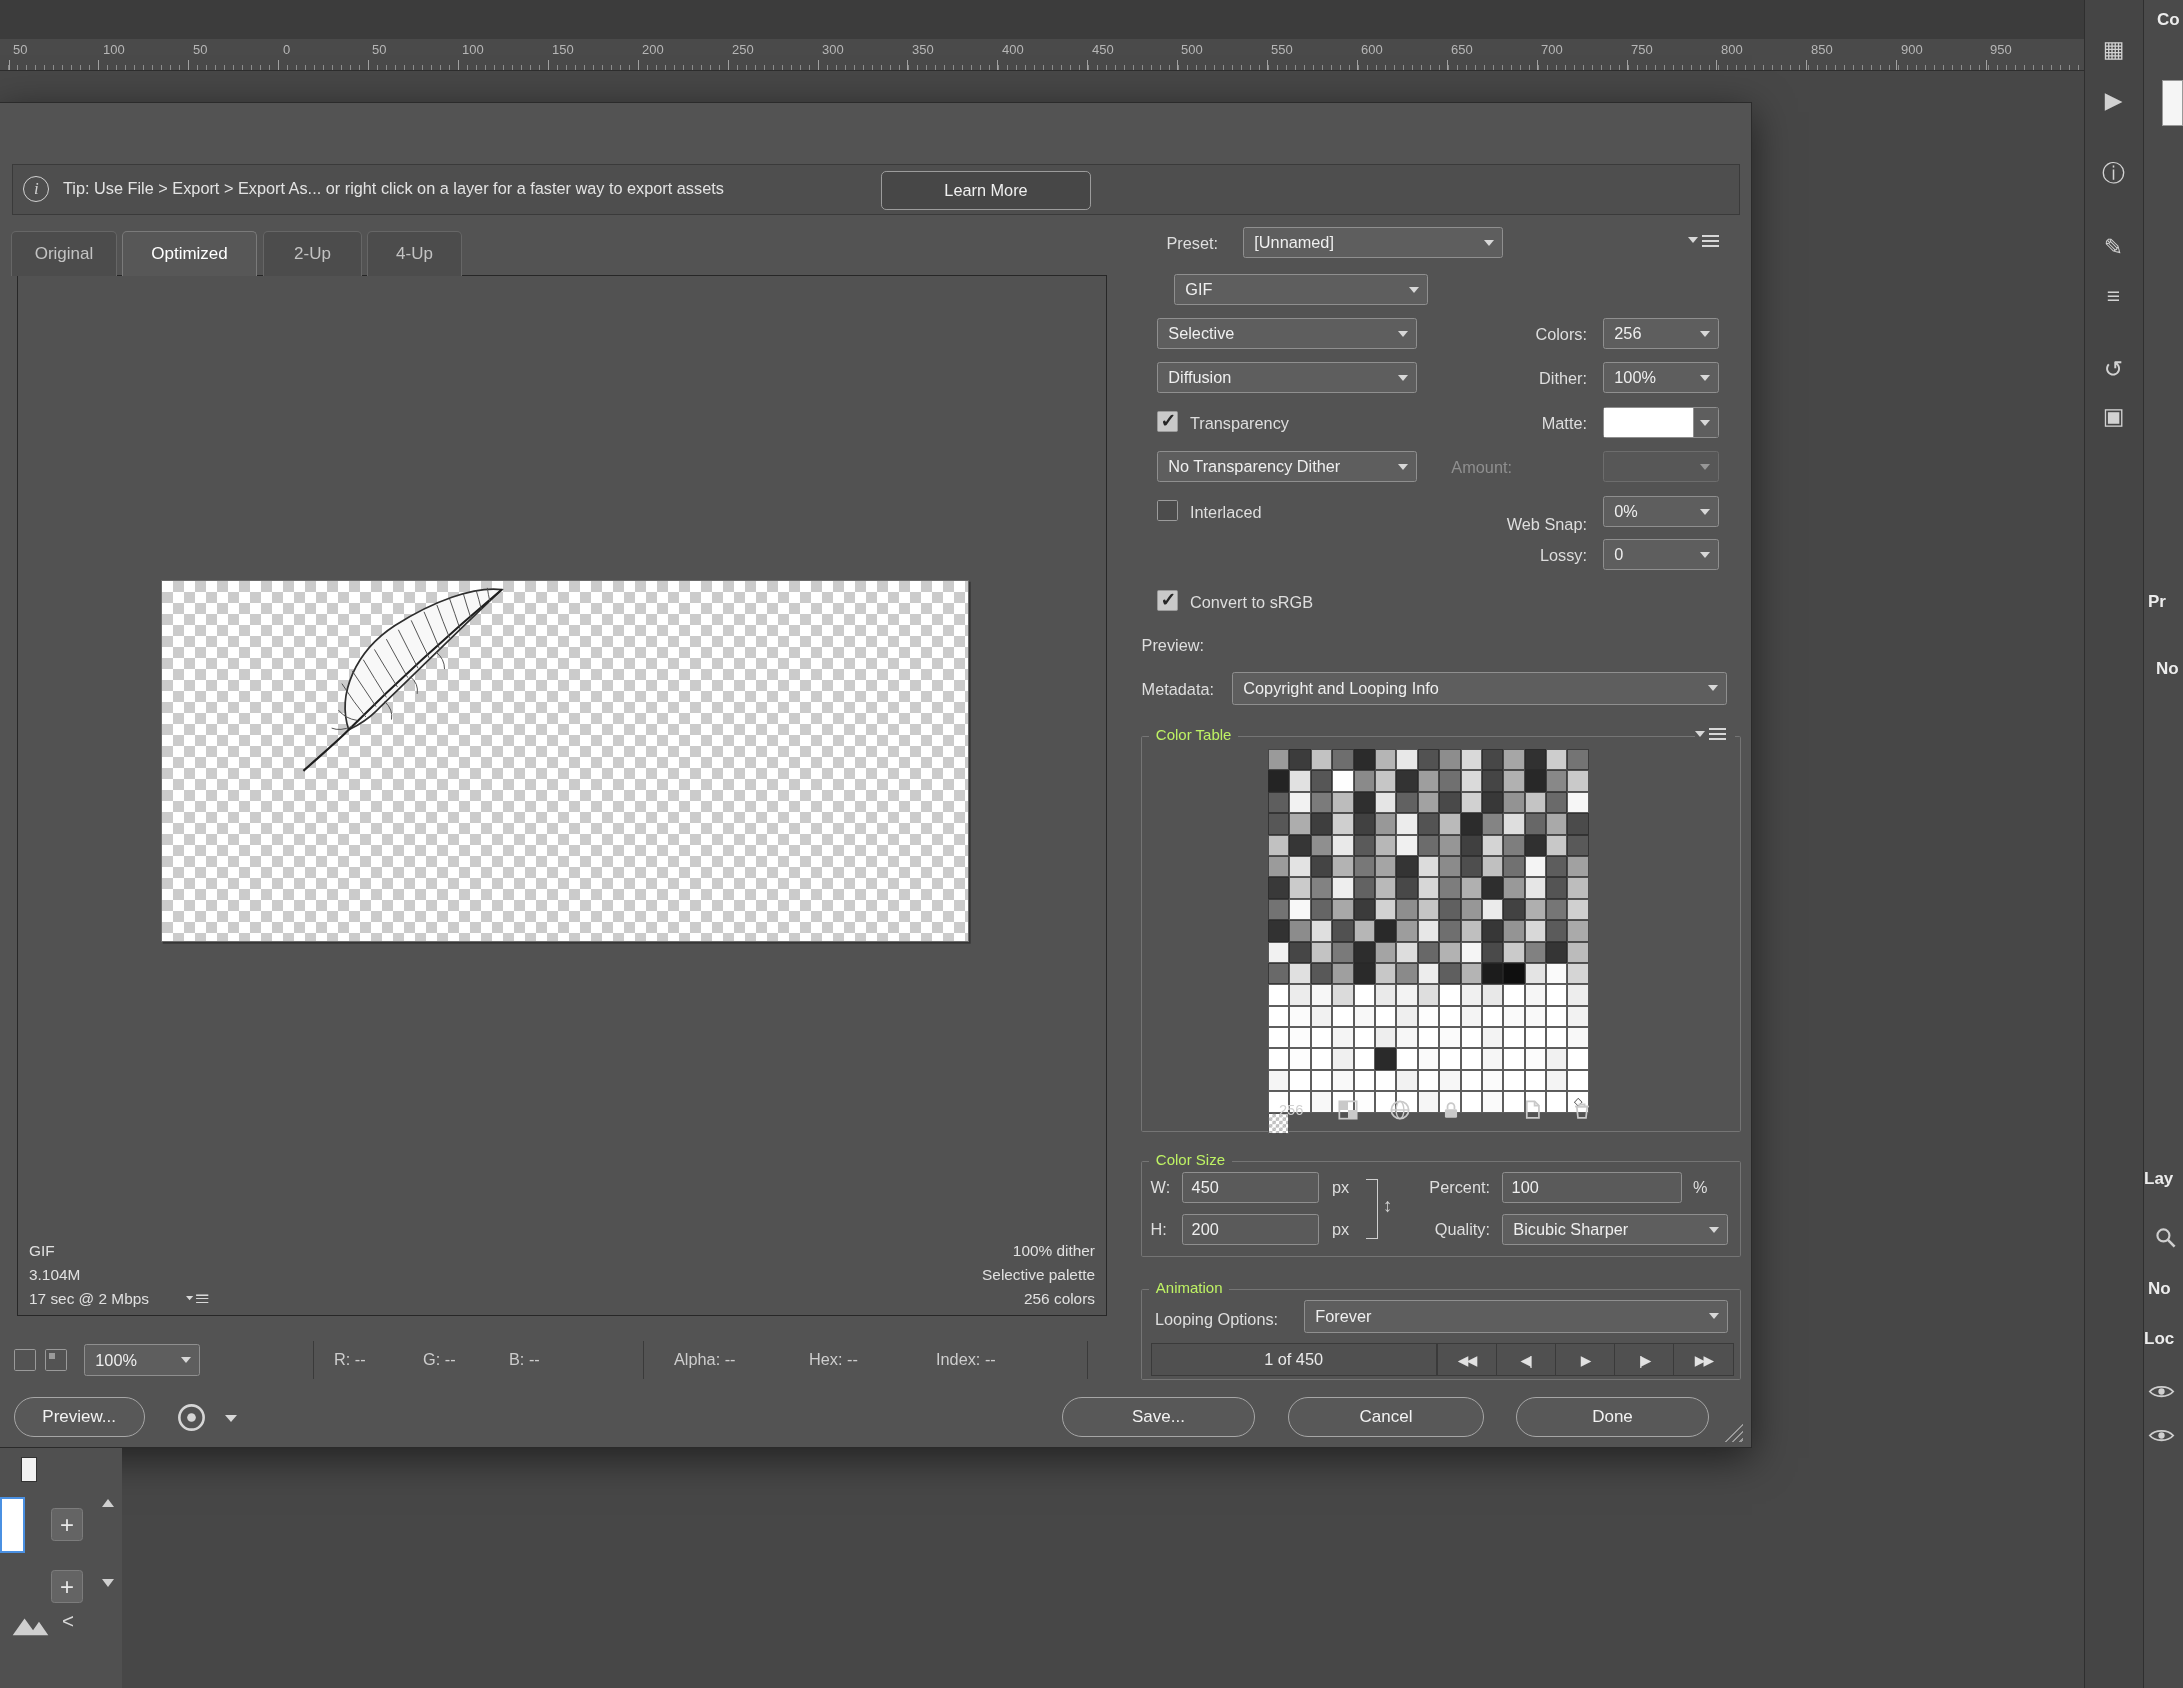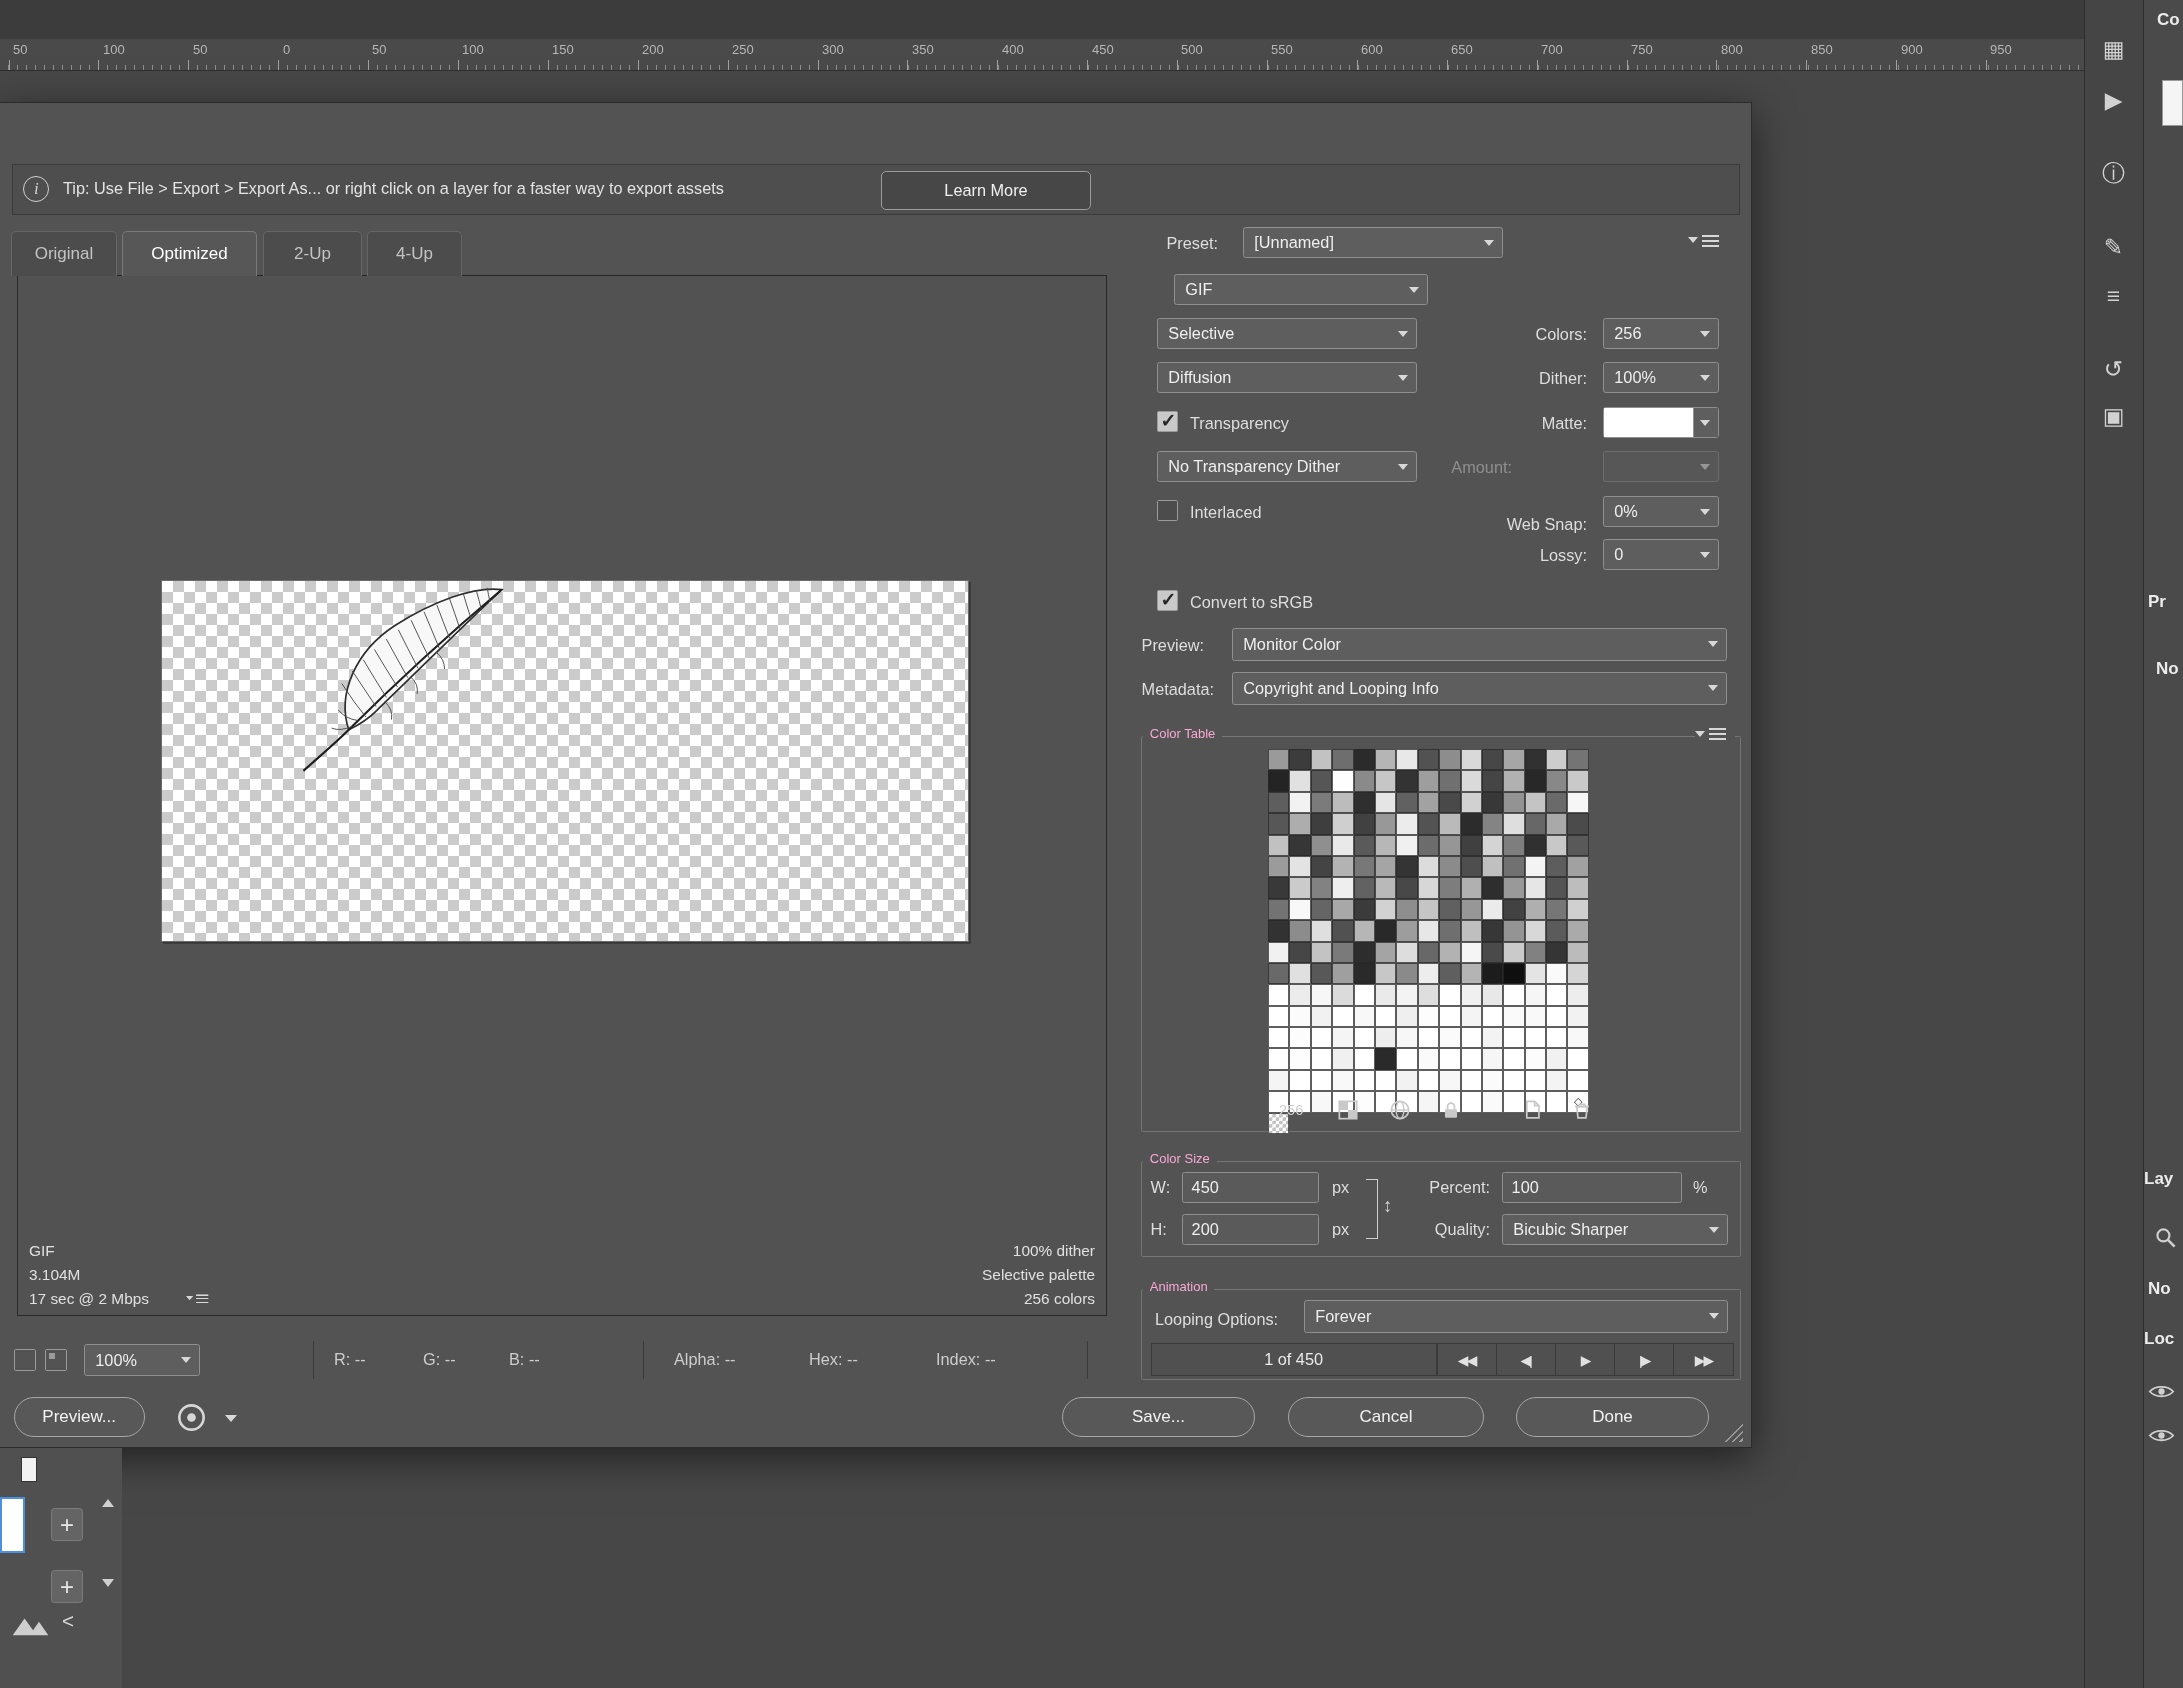--- a/index.html
+++ b/index.html
@@ -70,21 +70,21 @@
   .matte .matte-arrow::after{content:"";position:absolute;left:6px;top:12px;width:0;height:0;
       border-left:5.1px solid transparent;border-right:5.1px solid transparent;border-top:6.8px solid #d8d8d8;}
   .pmenu{position:absolute;width:33px;height:17px;}
   .pmenu .tri{position:absolute;left:0;top:4.3px;width:0;height:0;display:block;
       border-left:5.1px solid transparent;border-right:5.1px solid transparent;border-top:6.8px solid #d8d8d8;}
   .pmenu .bars{position:absolute;left:13.7px;top:1.7px;width:17px;height:13px;display:block;
       background:repeating-linear-gradient(to bottom,#d8d8d8 0 1.7px,transparent 1.7px 5.1px);}
   .pmenu.mini{transform:scale(.72);transform-origin:left top;}
   
   .group{position:absolute;border:0.9px solid #757575;border-radius:1.7px;box-sizing:border-box;}
-  .gtitle{position:absolute;top:-11px;left:1px;background:#535353;padding:0 6.8px;font-size:13px;color:#f9a8d4;white-space:nowrap;}
+  .gtitle{position:absolute;top:-11px;left:7px;background:#535353;padding:0 6.8px;font-size:15px;color:#bef264;white-space:nowrap;}
   
   .grid{position:absolute;left:126px;top:12px;width:342px;display:flex;flex-wrap:wrap;}
   .cell{width:21.4px;height:21.4px;box-sizing:border-box;border:0.9px solid rgba(40,40,40,.75);}
   .cell.trans{background-color:#fff;background-image:
       linear-gradient(45deg,#bbb 25%,transparent 25%,transparent 75%,#bbb 75%),
       linear-gradient(45deg,#bbb 25%,transparent 25%,transparent 75%,#bbb 75%);
       background-size:6.8px 6.8px;background-position:0 0,3.4px 3.4px;}
   .cell.diamond{background:#fff;display:flex;align-items:center;justify-content:center;
       font-size:11px;color:#1a1a1a;}
   .ct-icon{position:absolute;top:360px;width:26px;height:26px;}
@@ -295,21 +295,20 @@
   <div class="lbl r" style="left:1450px;top:411px;width:137px;">Web Snap:</div>
   <div class="dd" style="left:1603px;top:393px;width:116px;">0%</div>
 
   <div class="lbl r" style="left:1450px;top:442px;width:137px;">Lossy:</div>
   <div class="dd" style="left:1603px;top:436px;width:116px;">0</div>
 
   <div class="cb checked" style="left:1157px;top:487px;"></div>
   <div class="lbl" style="left:1190px;top:489px;">Convert to sRGB</div>
 
   <div class="lbl r" style="left:1087px;top:532px;width:117px;">Preview:</div>
-  <div class="dd" style="left:1232px;top:525px;width:495px;height:33px;">Monitor Color</div>
 
   <div class="lbl r" style="left:1079px;top:576px;width:135px;">Metadata:</div>
   <div class="dd" style="left:1232px;top:569px;width:495px;height:33px;">Copyright and Looping Info</div>
 
   <div class="group" style="left:1141px;top:633px;width:600px;height:396px;">
     <span class="gtitle">Color Table</span>
     <span class="pmenu" style="right:5.1px;top:-10.3px;left:auto;background:#535353;padding:1.7px 3.4px;">
         <i class="tri"></i>
         <i class="bars"></i>
       </span>

